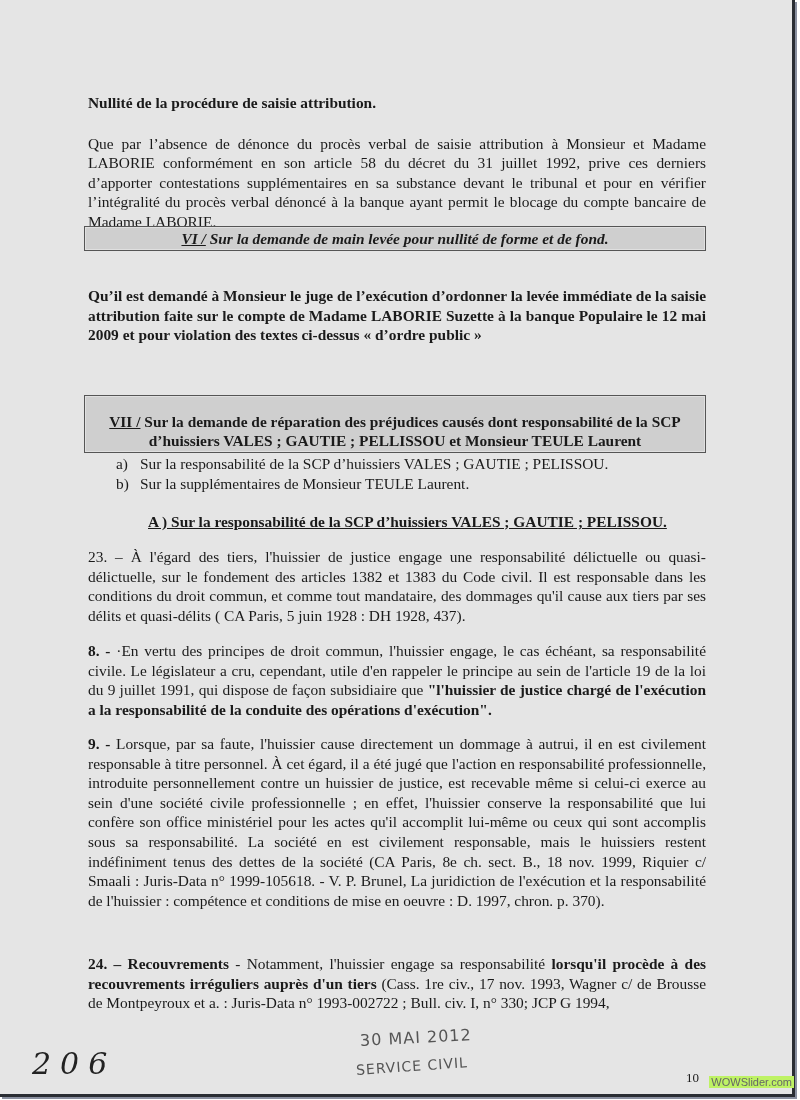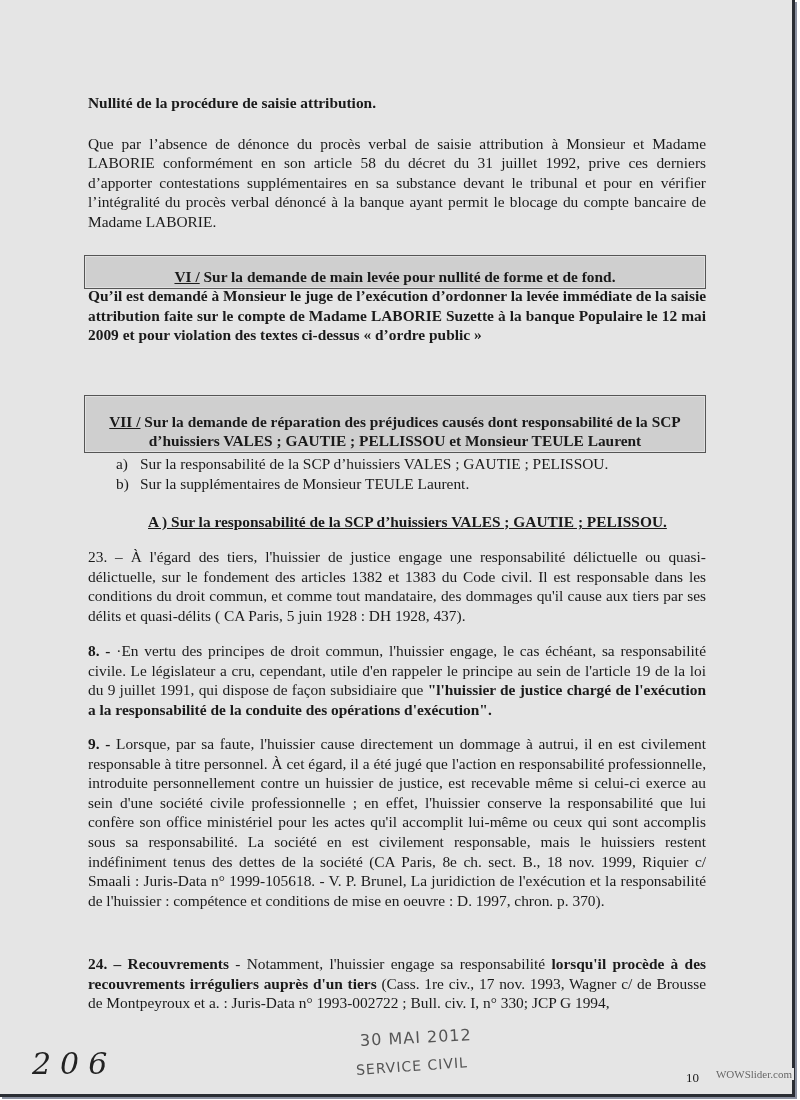--- a/index.html
+++ b/index.html
@@ -36,35 +36,35 @@
   .stamp {
     position:absolute; font-family:"DejaVu Sans", sans-serif; color:#555;
     letter-spacing:1px;
   }
   .hand {
     position:absolute; left:32px; top:1046px; font-family:"DejaVu Serif", serif;
     font-size:30px; color:#222; letter-spacing:9px; font-style:italic;
   }
   .pagenum { position:absolute; left:686px; top:1070px; font-size:13px; }
   .wm {
-    position:absolute; right:6px; bottom:20px; font-family:Liberation Serif, serif;
-    font-size:11px; color:#666; background:#e5e5e5; padding:0 2px;
+    position:absolute; right:6px; bottom:12px; font-family:Liberation Sans, sans-serif;
+    font-size:11px; color:#666; background:#bef264; padding:0 2px;
   }
 </style>
 </head>
 <body>
 
 <div class="page">
 
   <div class="content" style="top:93px;">
     <p class="p b">Nullité de la procédure de saisie attribution.</p>
     <p class="p last" style="margin-top:21px;">Que par l’absence de dénonce du procès verbal de saisie attribution à Monsieur et Madame LABORIE conformément en son article 58 du décret du 31 juillet 1992, prive ces derniers d’apporter contestations supplémentaires en sa substance devant le tribunal et pour en vérifier l’intégralité du procès verbal dénoncé à la banque ayant permit le blocage du compte bancaire de Madame LABORIE.</p>
   </div>
 
-  <div class="hbox" style="top:255px; height:21px; padding-top:11px;">
+  <div class="hbox" style="top:226px; height:21px; padding-top:2px;font-style:italic;">
     <span class="u">VI /</span><span> Sur la demande de main levée pour nullité de forme et de fond.</span>
   </div>
 
   <div class="content" style="top:286px;">
     <p class="p it b last">Qu’il est demandé à Monsieur le juge de l’exécution d’ordonner la levée immédiate de la saisie attribution faite sur le compte de Madame LABORIE Suzette à la banque Populaire le 12 mai 2009 et pour violation des textes ci-dessus «  d’ordre public »</p>
   </div>
 
   <div class="hbox" style="top:395px; height:40px; padding-top:16px;">
     <div><span class="u">VII /</span><span> Sur la demande de réparation des préjudices causés dont responsabilité de la SCP</span></div>
     <div>d’huissiers VALES ; GAUTIE ; PELLISSOU et Monsieur TEULE Laurent</div>

